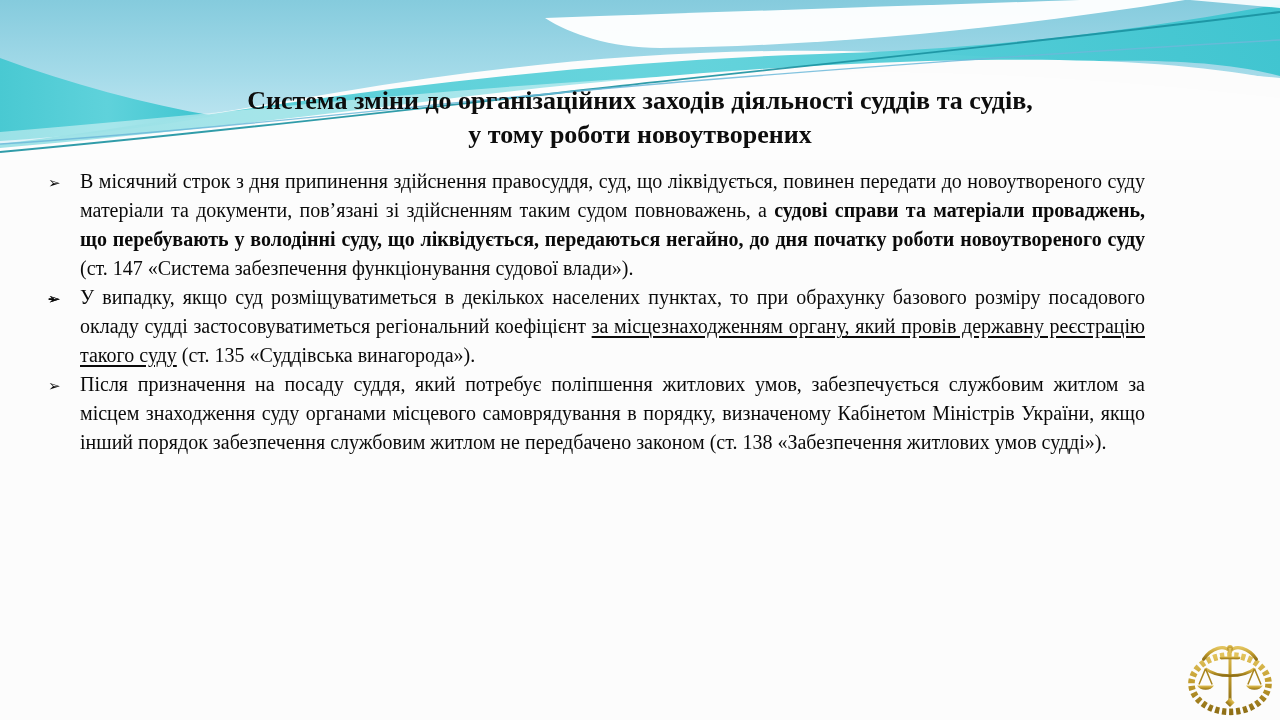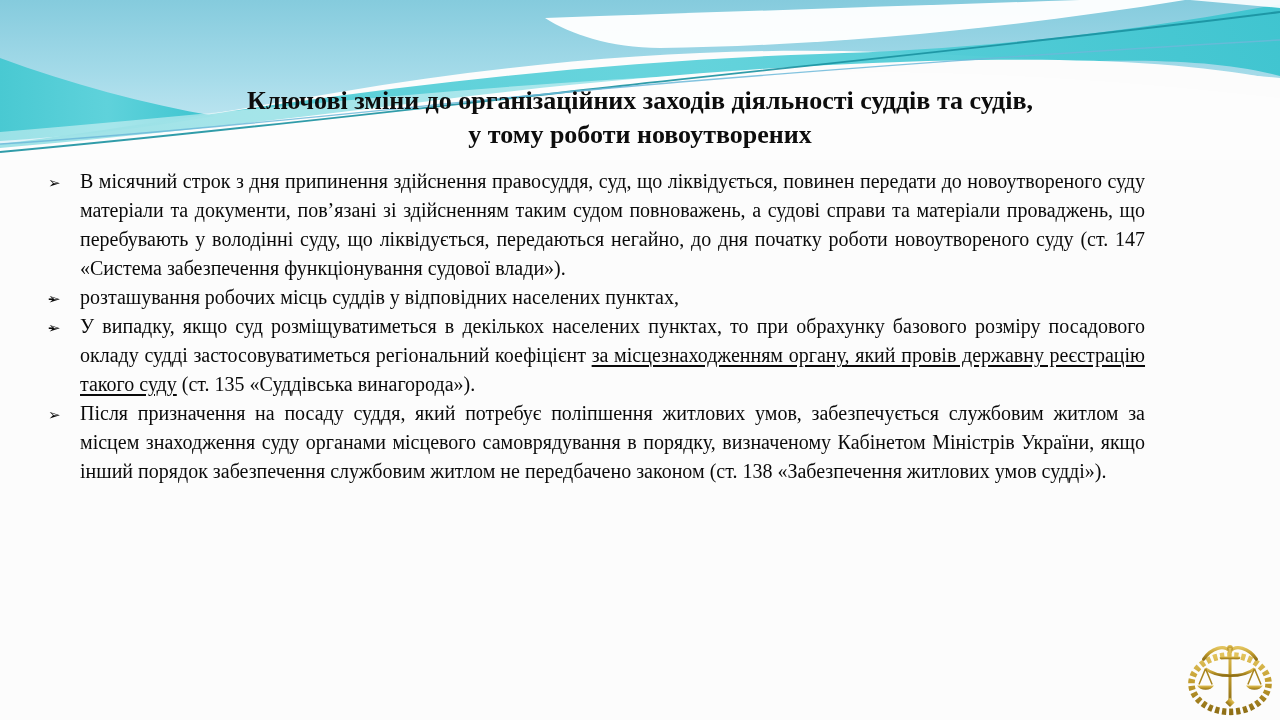--- a/index.html
+++ b/index.html
@@ -15,21 +15,21 @@
     color:#0d0d0d;
   }
   .content{
     position:absolute;top:167px;left:48px;width:1097px;z-index:4;
     font-size:20px;line-height:29px;
   }
   .item{position:relative;padding-left:32px;text-align:justify;text-justify:inter-word;}
   .item .marker{position:absolute;left:0;top:0;}
   .item .marker.arrow{font-family:"DejaVu Sans",sans-serif;font-size:15px;top:2px;}
   .item .marker.dash{font-size:20px;}
-  .b{font-weight:normal;}
+  .b{font-weight:bold;}
   .u{text-decoration:underline;text-underline-offset:3px;}
   .logo{position:absolute;left:1183px;top:640px;width:94px;height:76px;z-index:6;}
 </style>
 </head>
 <body>
 
 <div class="slide">
 
   <svg class="header-wave" viewBox="0 0 1280 160" preserveAspectRatio="none" aria-hidden="true">
     <defs>
@@ -57,28 +57,28 @@
 
     <path fill="#ffffff" opacity="0.96" d="M545,18 C720,12 900,6 1080,0 L1185,0 C1000,30 820,46 660,48 C610,48 570,34 545,18 Z"></path>
 
     <path fill="#ffffff" opacity="0.9" d="M1190,0 L1280,0 L1280,8 Z"></path>
 
     <path fill="none" stroke="#1991a0" stroke-width="1.8" opacity="0.9" d="M0,152 C220,132 420,108 620,86 C820,64 1060,40 1280,12"></path>
     <path fill="none" stroke="#6cb9d9" stroke-width="1.4" opacity="0.85" d="M0,144 C240,128 460,100 680,82 C900,64 1100,50 1280,40"></path>
   </svg>
 
   <div class="title">
-    <div>Ключові зміни до організаційних заходів діяльності суддів та судів,</div>
+    <div>Система зміни до організаційних заходів діяльності суддів та судів,</div>
     <div>у тому роботи новоутворених</div>
   </div>
 
   <div class="content">
       <div class="item"><span class="marker arrow">➢</span><span class="text"><span>В місячний строк з дня припинення здійснення правосуддя, суд, що ліквідується, повинен передати до новоутвореного суду матеріали та документи, пов’язані зі здійсненням таким судом повноважень, а </span><span class="b">судові справи та матеріали проваджень, що перебувають у володінні суду, що ліквідується, передаються негайно, до дня початку роботи новоутвореного суду</span><span> (ст. 147 «Система забезпечення функціонування судової влади»).</span></span></div>
       <div class="item"><span class="marker arrow">➢</span></div>
-      <div class="item"><span class="marker dash">-</span><span class="text"><span>розташування робочих місць суддів у відповідних населених пунктах,</span></span></div>
+      <div class="item"><span class="marker dash">-</span></div>
       <div class="item"><span class="marker dash">-</span></div>
       <div class="item"><span class="marker arrow">➢</span><span class="text"><span>У випадку, якщо суд розміщуватиметься в декількох населених пунктах, то при обрахунку базового розміру посадового окладу судді застосовуватиметься регіональний коефіцієнт </span><span class="u">за місцезнаходженням органу, який провів державну реєстрацію такого суду</span><span> (ст. 135 «Суддівська винагорода»).</span></span></div>
       <div class="item"><span class="marker arrow">➢</span><span class="text"><span>Після призначення на посаду суддя, який потребує поліпшення житлових умов, забезпечується службовим житлом за місцем знаходження суду органами місцевого самоврядування в порядку, визначеному Кабінетом Міністрів України, якщо інший порядок забезпечення службовим житлом не передбачено законом (ст. 138 «Забезпечення житлових умов судді»).</span></span></div>
     </div>
 
   <svg class="logo" viewBox="0 0 100 80" aria-hidden="true">
     <defs>
       <linearGradient id="gradGold" x1="0" y1="0" x2="0" y2="1">
         <stop offset="0" stop-color="#e2c35c"></stop>
         <stop offset="0.5" stop-color="#c09b2d"></stop>

